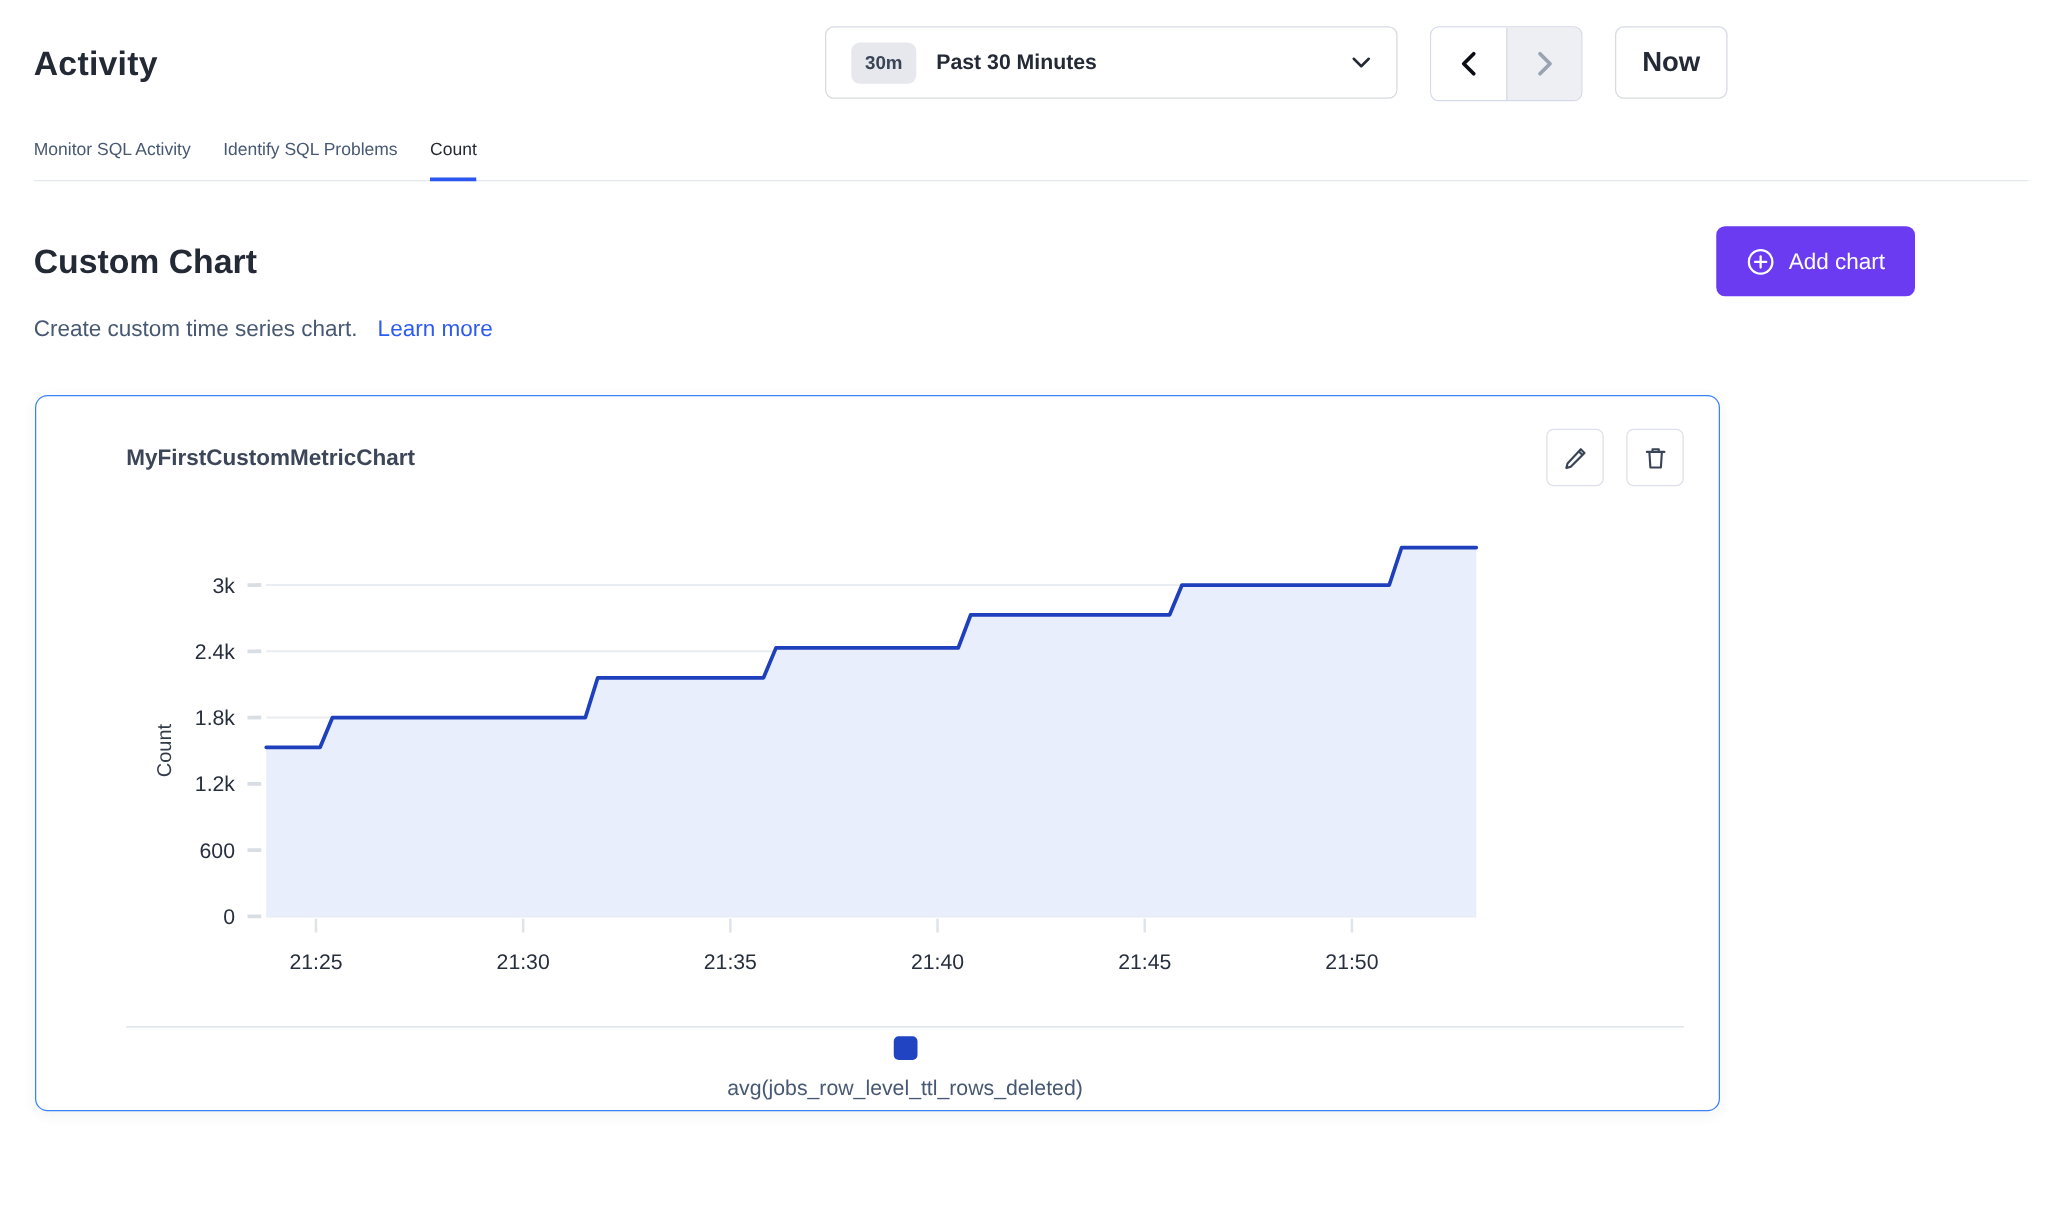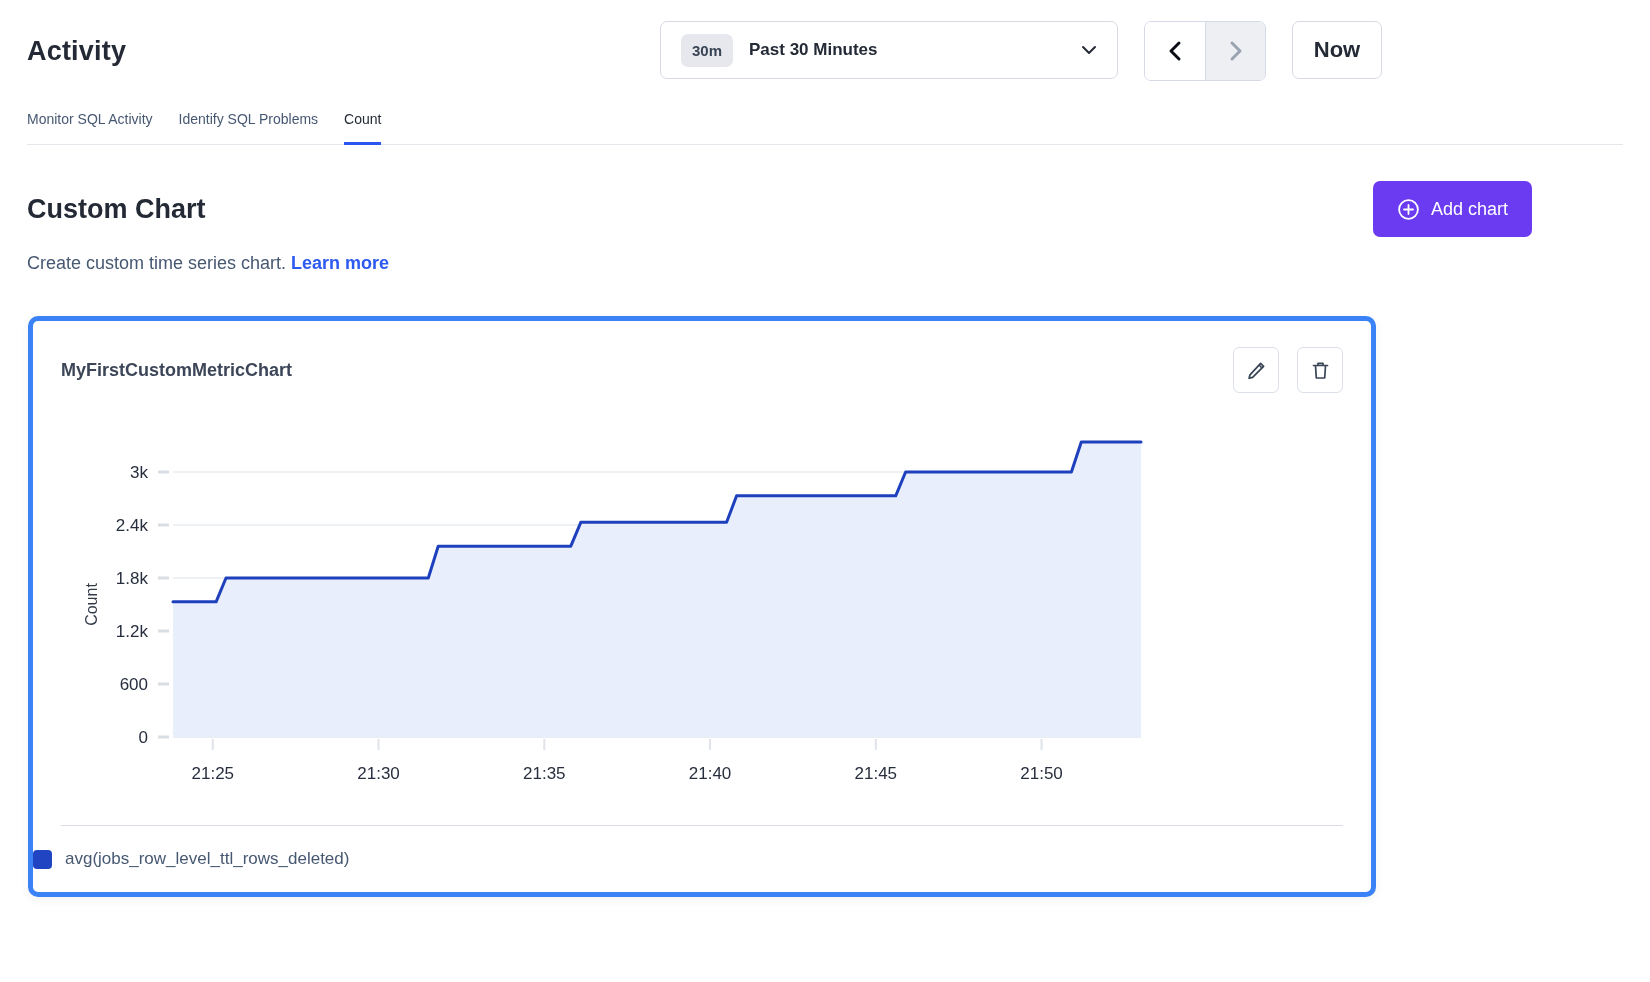--- a/index.html
+++ b/index.html
@@ -50,42 +50,43 @@
     display:flex;justify-content:space-between;align-items:center;
     padding:36px 118px 0 27px;
   }
   .section-heading{font-size:27px;font-weight:700;color:#242a35;}
   .add-chart-button{
     display:flex;align-items:center;gap:11px;height:56px;padding:0 24px;
     background:#6a3bf0;border:none;border-radius:7px;color:#fff;
     font-family:inherit;font-size:18px;font-weight:400;cursor:pointer;
   }
   .section-sub{margin:16px 0 0 27px;font-size:18px;color:#475872;}
-  .learn-more{color:#2d5af0;font-weight:700;text-decoration:none;cursor:pointer;margin-left:5px;}
+  .learn-more{color:#2d5af0;font-weight:400;text-decoration:none;cursor:pointer;margin-left:16px;}
   
   .chart-card{
     width:1348px;box-sizing:border-box;margin:42px 0 0 28px;background:#fff;
-    border:5px solid #3b82f6;border-radius:10px;
+    border:1px solid #3b82f6;border-radius:10px;
     box-shadow:0 3px 10px rgba(60,70,90,.07);
+    padding-left:44px;
   }
   .card-title-row{
     display:flex;justify-content:space-between;align-items:center;
     padding:26px 28px 4px 28px;
   }
   .card-title{font-size:18px;font-weight:700;color:#3c4658;}
   .card-actions{display:flex;gap:18px;}
   .card-icon-btn{
     width:46px;height:46px;box-sizing:border-box;border:1px solid #dbe0ea;border-radius:6px;
     background:#fff;display:flex;align-items:center;justify-content:center;cursor:pointer;
   }
   .chart-wrap{padding:10px 0 0 0;}
   .chart-wrap svg{display:block;}
   .card-divider{height:1px;background:#d9dfe5;margin:18px 28px 0 28px;}
   .legend-row{
-    display:flex;align-items:center;justify-content:flex-start;gap:13px;height:66px;
+    display:flex;align-items:center;justify-content:center;gap:13px;height:66px;flex-direction:column;
   }
   .legend-swatch{width:19px;height:19px;border-radius:4px;background:#2144c3;}
   .legend-label{font-size:17px;color:#475872;}
   svg text{font-family:"Liberation Sans", sans-serif;}
 </style>
 </head>
 <body>
 
 <div class="header-row">
   <div class="page-title">Activity</div>

